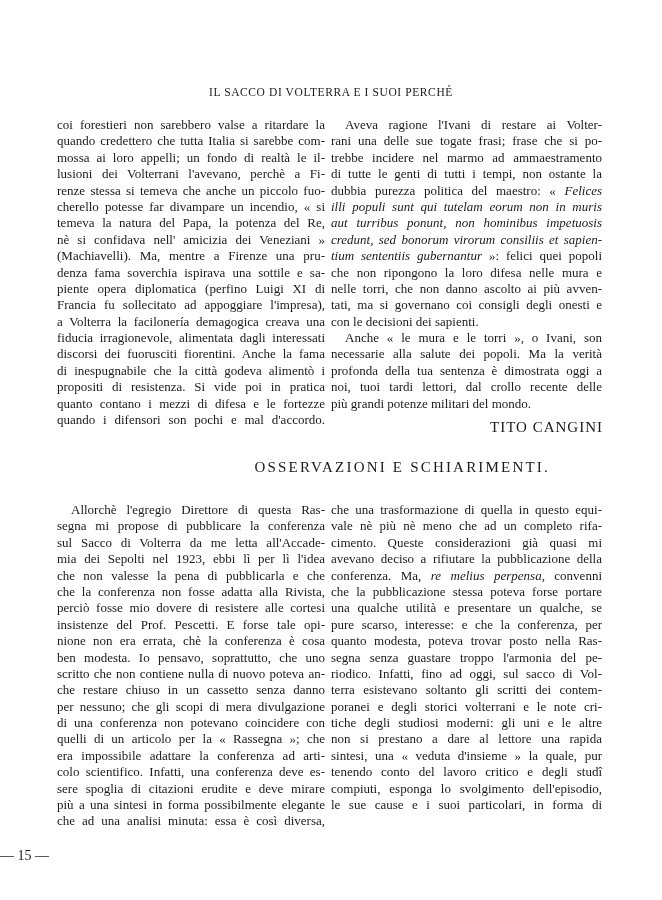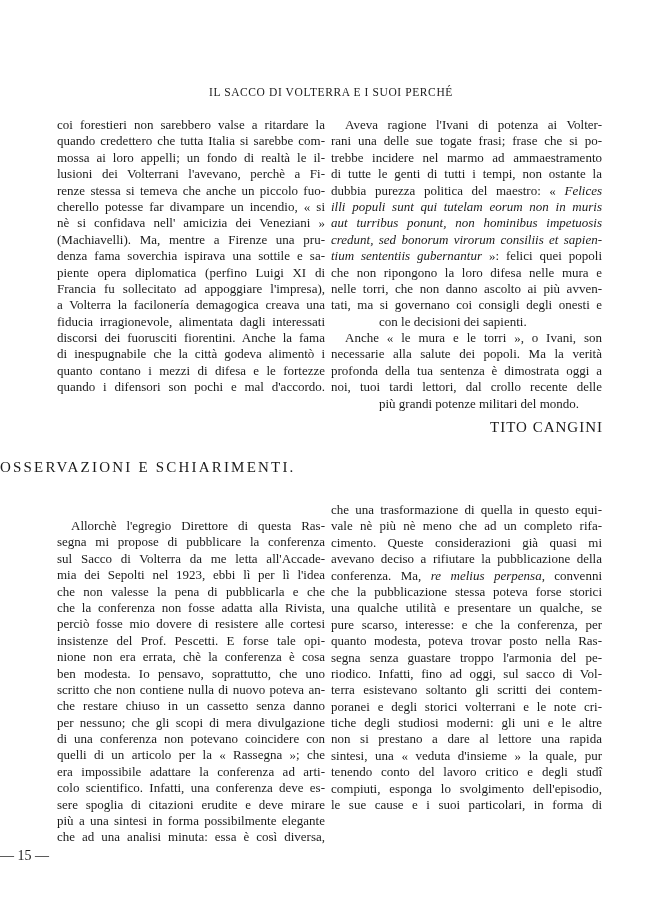--- a/index.html
+++ b/index.html
@@ -3,59 +3,61 @@
 <meta charset="utf-8">
 <style>
   html, body { margin: 0; padding: 0; background: #ffffff; }
   body { width: 662px; height: 900px; position: relative; overflow: hidden;
          font-family: "Liberation Serif", "DejaVu Serif", serif; color: #1a1a1a; }
   .running-head { position: absolute; top: 86px; left: 0; width: 662px; text-align: center;
          font-size: 11.5px; letter-spacing: 0.6px; }
   .col { position: absolute; width: 268px; font-size: 13px; line-height: 16.4px; }
   .line { display: block; white-space: nowrap; text-align: justify; text-align-last: justify;
           height: 16.4px; }
-  .line.last { text-align-last: left; margin-left: 48px; }
+  .line.last { text-align-last: left; }
   .line.indent { padding-left: 14px; }
   .col-tl { left: 57px; top: 117px; }
   .col-tr { left: 331px; top: 117px; width: 271px; }
-  .col-bl { left: 57px; top: 502px; margin-top: 16px; }
+  .col-bl { left: 57px; top: 502px; }
   .col-br { left: 331px; top: 502px; width: 271px; }
   .signature { position: absolute; left: 490px; top: 391px; font-size: 15px; letter-spacing: 1px; margin-top: 28px; }
-  .section-title { position: absolute; top: 459px; left: 0; width: 550px; text-align: left;
+  .section-title { position: absolute; top: 459px; left: 0; width: 550px; text-align: right;
          font-size: 15px; letter-spacing: 2.2px; }
   .folio { position: absolute; top: 848px; left: 0; width: 662px; font-size: 14px; }
   i { }
 </style>
 </head>
 <body>
 
 <div class="running-head">IL SACCO DI VOLTERRA E I SUOI PERCHÉ</div>
 
 <div class="col col-tl">
   <span class="line">coi forestieri non sarebbero valse a ritardare la</span>
   <span class="line">quando credettero che tutta Italia si sarebbe com-</span>
   <span class="line">mossa ai loro appelli; un fondo di realtà le il-</span>
   <span class="line">lusioni dei Volterrani l'avevano, perchè a Fi-</span>
   <span class="line">renze stessa si temeva che anche un piccolo fuo-</span>
   <span class="line">cherello potesse far divampare un incendio, « si</span>
+  <span class="line">temeva la natura del Papa, la potenza del Re,</span>
   <span class="line">nè si confidava nell' amicizia dei Veneziani »</span>
   <span class="line">(Machiavelli). Ma, mentre a Firenze una pru-</span>
   <span class="line">denza fama soverchia ispirava una sottile e sa-</span>
   <span class="line">piente opera diplomatica (perfino Luigi XI di</span>
   <span class="line">Francia fu sollecitato ad appoggiare l'impresa),</span>
   <span class="line">a Volterra la facilonería demagogica creava una</span>
   <span class="line">fiducia irragionevole, alimentata dagli interessati</span>
   <span class="line">discorsi dei fuorusciti fiorentini. Anche la fama</span>
   <span class="line">di inespugnabile che la città godeva alimentò i</span>
+  <span class="line">propositi di resistenza. Si vide poi in pratica</span>
   <span class="line">quanto contano i mezzi di difesa e le fortezze</span>
   <span class="line">quando i difensori son pochi e mal d'accordo.</span>
 </div>
 
 <div class="col col-tr">
-  <span class="line indent">Aveva ragione l'Ivani di potenza ai Volter-</span>
+  <span class="line indent">Aveva ragione l'Ivani di restare ai Volter-</span>
   <span class="line">rani una delle sue togate frasi; frase che si po-</span>
   <span class="line">trebbe incidere nel marmo ad ammaestramento</span>
   <span class="line">di tutte le genti di tutti i tempi, non ostante la</span>
   <span class="line"><span>dubbia purezza politica del maestro: « </span><i>Felices</i></span>
   <span class="line"><i>illi populi sunt qui tutelam eorum non in muris</i></span>
   <span class="line"><i>aut turribus ponunt, non hominibus impetuosis</i></span>
   <span class="line"><i>credunt, sed bonorum virorum consiliis et sapien-</i></span>
   <span class="line"><i>tium sententiis gubernantur</i><span> »: felici quei popoli</span></span>
   <span class="line">che non ripongono la loro difesa nelle mura e</span>
   <span class="line">nelle torri, che non danno ascolto ai più avven-</span>
@@ -94,21 +96,21 @@
   <span class="line">più a una sintesi in forma possibilmente elegante</span>
   <span class="line">che ad una analisi minuta: essa è così diversa,</span>
 </div>
 
 <div class="col col-br">
   <span class="line">che una trasformazione di quella in questo equi-</span>
   <span class="line">vale nè più nè meno che ad un completo rifa-</span>
   <span class="line">cimento. Queste considerazioni già quasi mi</span>
   <span class="line">avevano deciso a rifiutare la pubblicazione della</span>
   <span class="line"><span>conferenza. Ma, </span><i>re melius perpensa</i><span>, convenni</span></span>
-  <span class="line">che la pubblicazione stessa poteva forse storici</span>
+  <span class="line">che la pubblicazione stessa poteva forse portare</span>
   <span class="line">una qualche utilità e presentare un qualche, se</span>
   <span class="line">pure scarso, interesse: e che la conferenza, per</span>
   <span class="line">quanto modesta, poteva trovar posto nella Ras-</span>
   <span class="line">segna senza guastare troppo l'armonia del pe-</span>
   <span class="line">riodico. Infatti, fino ad oggi, sul sacco di Vol-</span>
   <span class="line">terra esistevano soltanto gli scritti dei contem-</span>
   <span class="line">poranei e degli storici volterrani e le note cri-</span>
   <span class="line">tiche degli studiosi moderni: gli uni e le altre</span>
   <span class="line">non si prestano a dare al lettore una rapida</span>
   <span class="line">sintesi, una « veduta d'insieme » la quale, pur</span>

